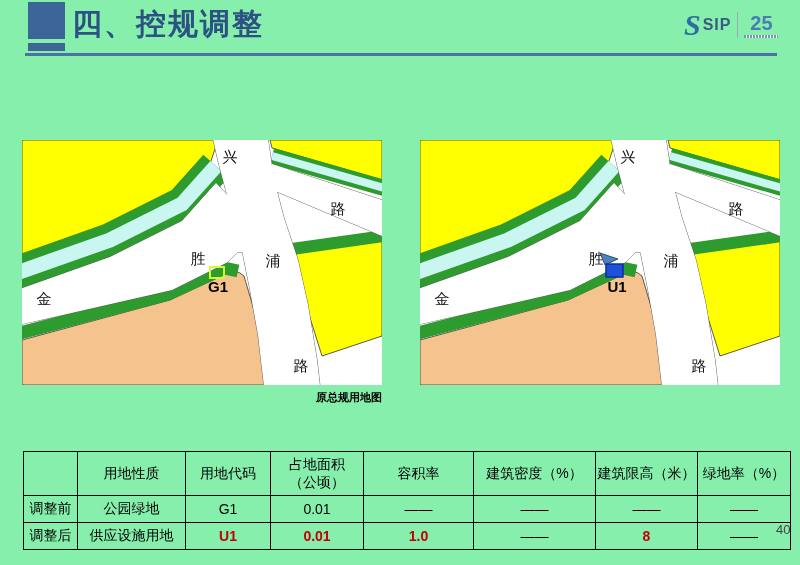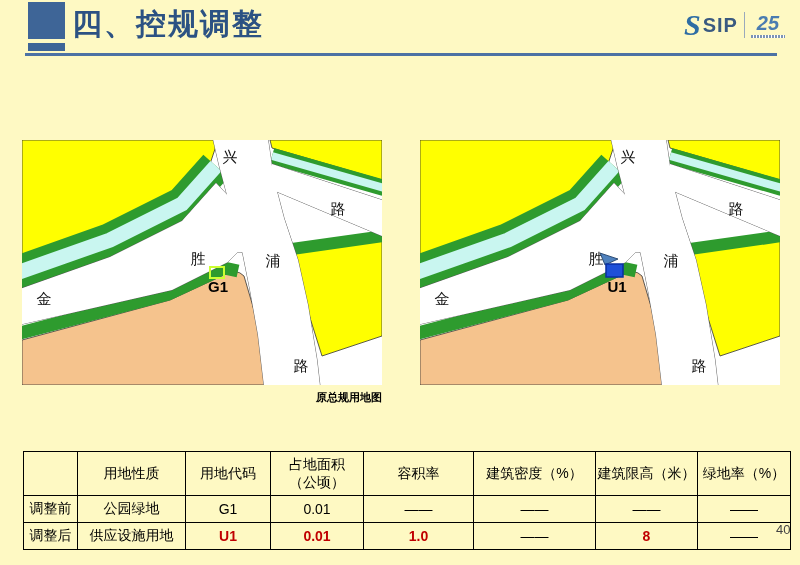--- a/index.html
+++ b/index.html
@@ -1,31 +1,31 @@
 <!DOCTYPE html>
 <html><head>
 <meta charset="utf-8">
 <style>
   html,body{margin:0;padding:0;background:#fff;}
   body{font-family:"Liberation Sans","DejaVu Sans",sans-serif;}
-  .slide{position:relative;width:800px;height:565px;background:#fef9c3;overflow:hidden;}
+  .slide{position:relative;width:800px;height:565px;background:#86efac;overflow:hidden;}
 
   
   .hdr-square{position:absolute;left:28px;top:2px;width:37px;height:37px;background:#3E6597;}
   .hdr-bar{position:absolute;left:28px;top:43px;width:37px;height:8px;background:#3E6597;}
   .hdr-title{position:absolute;left:72px;top:4px;font-size:30px;font-weight:bold;color:#2C5283;letter-spacing:2px;}
   .hdr-rule{position:absolute;left:25px;top:53px;width:752px;height:3px;background:#4C72A4;}
 
   
   .logo{position:absolute;left:684px;top:8px;height:34px;display:flex;align-items:center;color:#2E6DA4;}
   .logo .sglyph{font-size:30px;font-weight:bold;font-style:italic;font-family:"Liberation Serif",serif;color:#2E6DA4;line-height:1;}
-  .logo .sip{font-size:20px;font-weight:bold;color:#3A5A80;letter-spacing:1px;margin-left:2px;}
+  .logo .sip{font-size:16px;font-weight:bold;color:#3A5A80;letter-spacing:1px;margin-left:2px;}
   .logo .div{width:1px;height:26px;background:#9AA9BC;margin:0 6px;}
   .logo .badge{display:flex;flex-direction:column;align-items:center;}
-  .logo .b25{font-size:20px;font-weight:bold;font-style:italic;color:#4A7CB0;line-height:1;}
+  .logo .b25{font-size:20px;font-weight:bold;color:#4A7CB0;line-height:1;}
   .logo .bsub{width:34px;height:3px;margin-top:2px;background:repeating-linear-gradient(90deg,#7C93B4 0 2px,#fff 2px 3px);}
 
   
   .intro{position:absolute;left:30px;top:68px;width:760px;font-size:15px;color:#111;}
   .intro b{color:#000;}
 
   
   .map{position:absolute;top:140px;width:360px;height:245px;}
   .map-left{left:22px;}
   .map-right{left:420px;}

